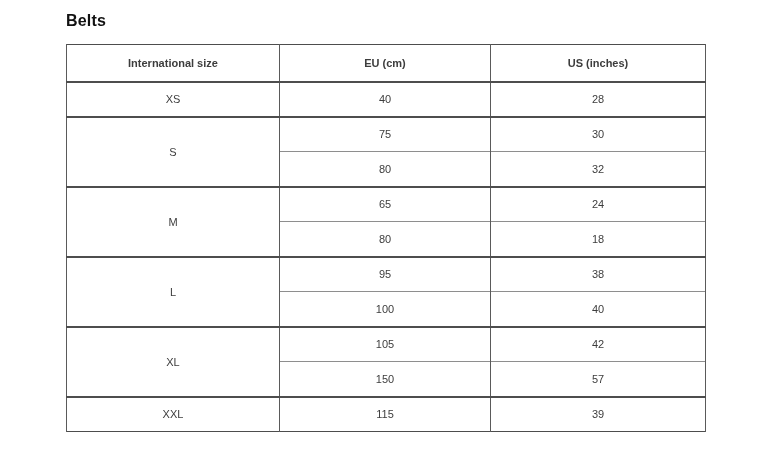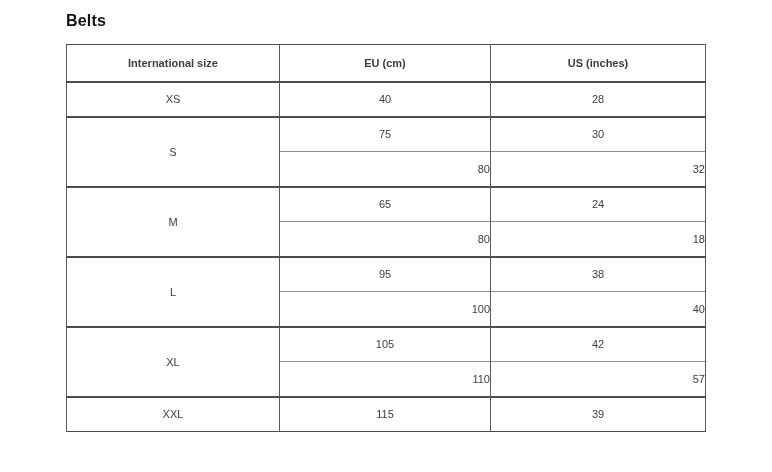--- a/index.html
+++ b/index.html
@@ -53,21 +53,20 @@
   .size-table thead th {
     height: 37px;
     font-weight: 700;
     border-bottom: 2px solid var(--border-strong);
   }
   .size-table tr.group-start td {
     border-top: 2px solid var(--border-strong);
   }
   .size-table tr.sub-row td {
     border-top: 1px solid var(--border-light);
-    text-align: right;
   }
 </style>
 </head>
 <body>
 
 <div class="page">
   <h1 class="page-title">Belts</h1>
 
   <table class="size-table">
     <colgroup>
@@ -114,21 +113,21 @@
         <tr class="sub-row">
           <td>100</td>
           <td>40</td>
         </tr>
         <tr class="group-start">
           <td rowspan="2">XL</td>
           <td>105</td>
           <td>42</td>
         </tr>
         <tr class="sub-row">
-          <td>110</td>
+          <td>150</td>
           <td>57</td>
         </tr>
         <tr class="group-start">
           <td rowspan="1">XXL</td>
           <td>115</td>
           <td>39</td>
         </tr>
       </tbody>
   </table>
 </div>

